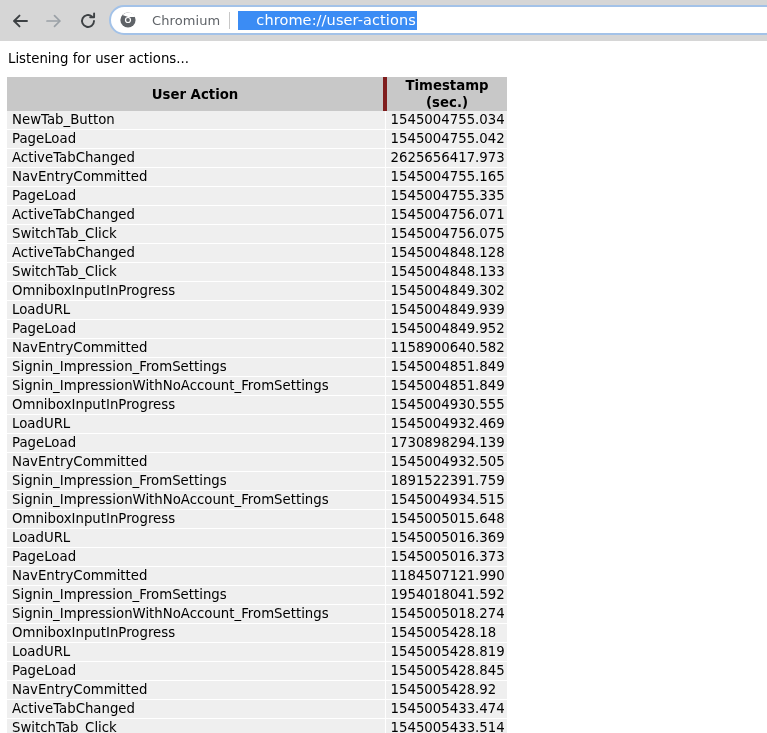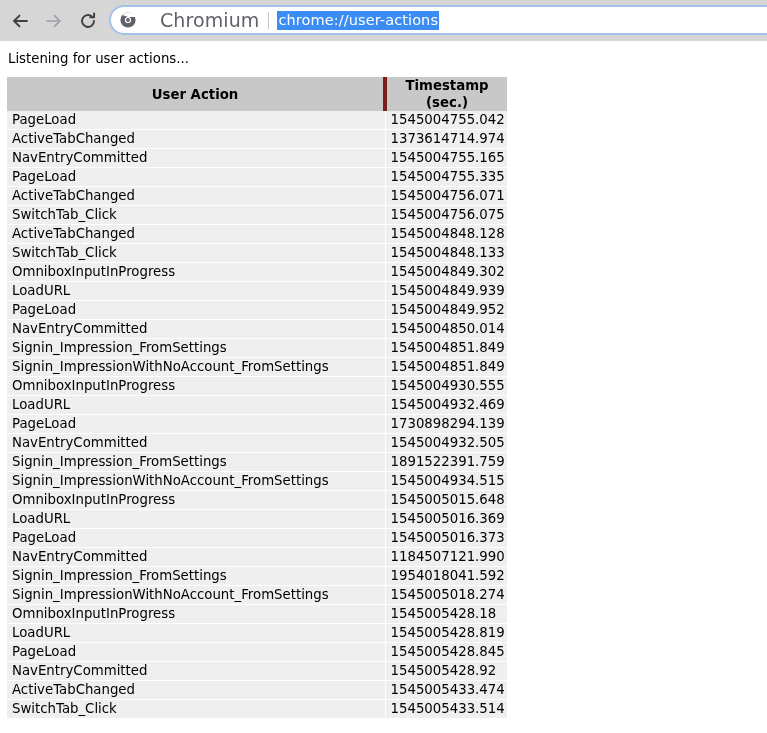--- a/index.html
+++ b/index.html
@@ -59,43 +59,43 @@
   #site-icon {
     flex: 0 0 auto;
     margin-left: 9px;
     width: 16px;
     height: 16px;
     display: block;
   }
 
   #omnibox-site-label {
     flex: 0 0 auto;
-    margin-left: 24px;
-    font-size: 19px;
+    margin-left: 16px;
+    font-size: 13px;
     color: #5f6368;
     white-space: nowrap;
     letter-spacing: 0.1px;
   }
 
   #omnibox-separator {
     flex: 0 0 auto;
     margin-left: 9px;
     width: 1px;
     height: 17px;
     background: #c8c8c8;
   }
 
   #omnibox-url {
     flex: 0 0 auto;
     margin-left: 8px;
     font-size: 14.5px;
     color: #ffffff;
     background: #3b8cf4;
     white-space: nowrap;
-    padding: 1px 1px 2px 1px;
+    padding: 1px 1px 2px 18px;
     letter-spacing: 0.1px;
   }
 
   
   #page-content {
     position: absolute;
     top: 41px; left: 0;
     width: 767px;
     height: 692px;
     background: #ffffff;
@@ -209,26 +209,30 @@
       <col class="col-timestamp">
     </colgroup>
     <thead>
       <tr>
         <th>User Action</th>
         <th>Timestamp (sec.)</th>
       </tr>
     </thead>
     <tbody id="actions-tbody">
         <tr>
+          <td>NewTab_Button</td>
+          <td>1545004755.034</td>
+        </tr>
+        <tr>
           <td>PageLoad</td>
           <td>1545004755.042</td>
         </tr>
         <tr>
           <td>ActiveTabChanged</td>
-          <td>1373614714.974</td>
+          <td>2625656417.973</td>
         </tr>
         <tr>
           <td>NavEntryCommitted</td>
           <td>1545004755.165</td>
         </tr>
         <tr>
           <td>PageLoad</td>
           <td>1545004755.335</td>
         </tr>
         <tr>
@@ -254,21 +258,21 @@
         <tr>
           <td>LoadURL</td>
           <td>1545004849.939</td>
         </tr>
         <tr>
           <td>PageLoad</td>
           <td>1545004849.952</td>
         </tr>
         <tr>
           <td>NavEntryCommitted</td>
-          <td>1545004850.014</td>
+          <td>1158900640.582</td>
         </tr>
         <tr>
           <td>Signin_Impression_FromSettings</td>
           <td>1545004851.849</td>
         </tr>
         <tr>
           <td>Signin_ImpressionWithNoAccount_FromSettings</td>
           <td>1545004851.849</td>
         </tr>
         <tr>

